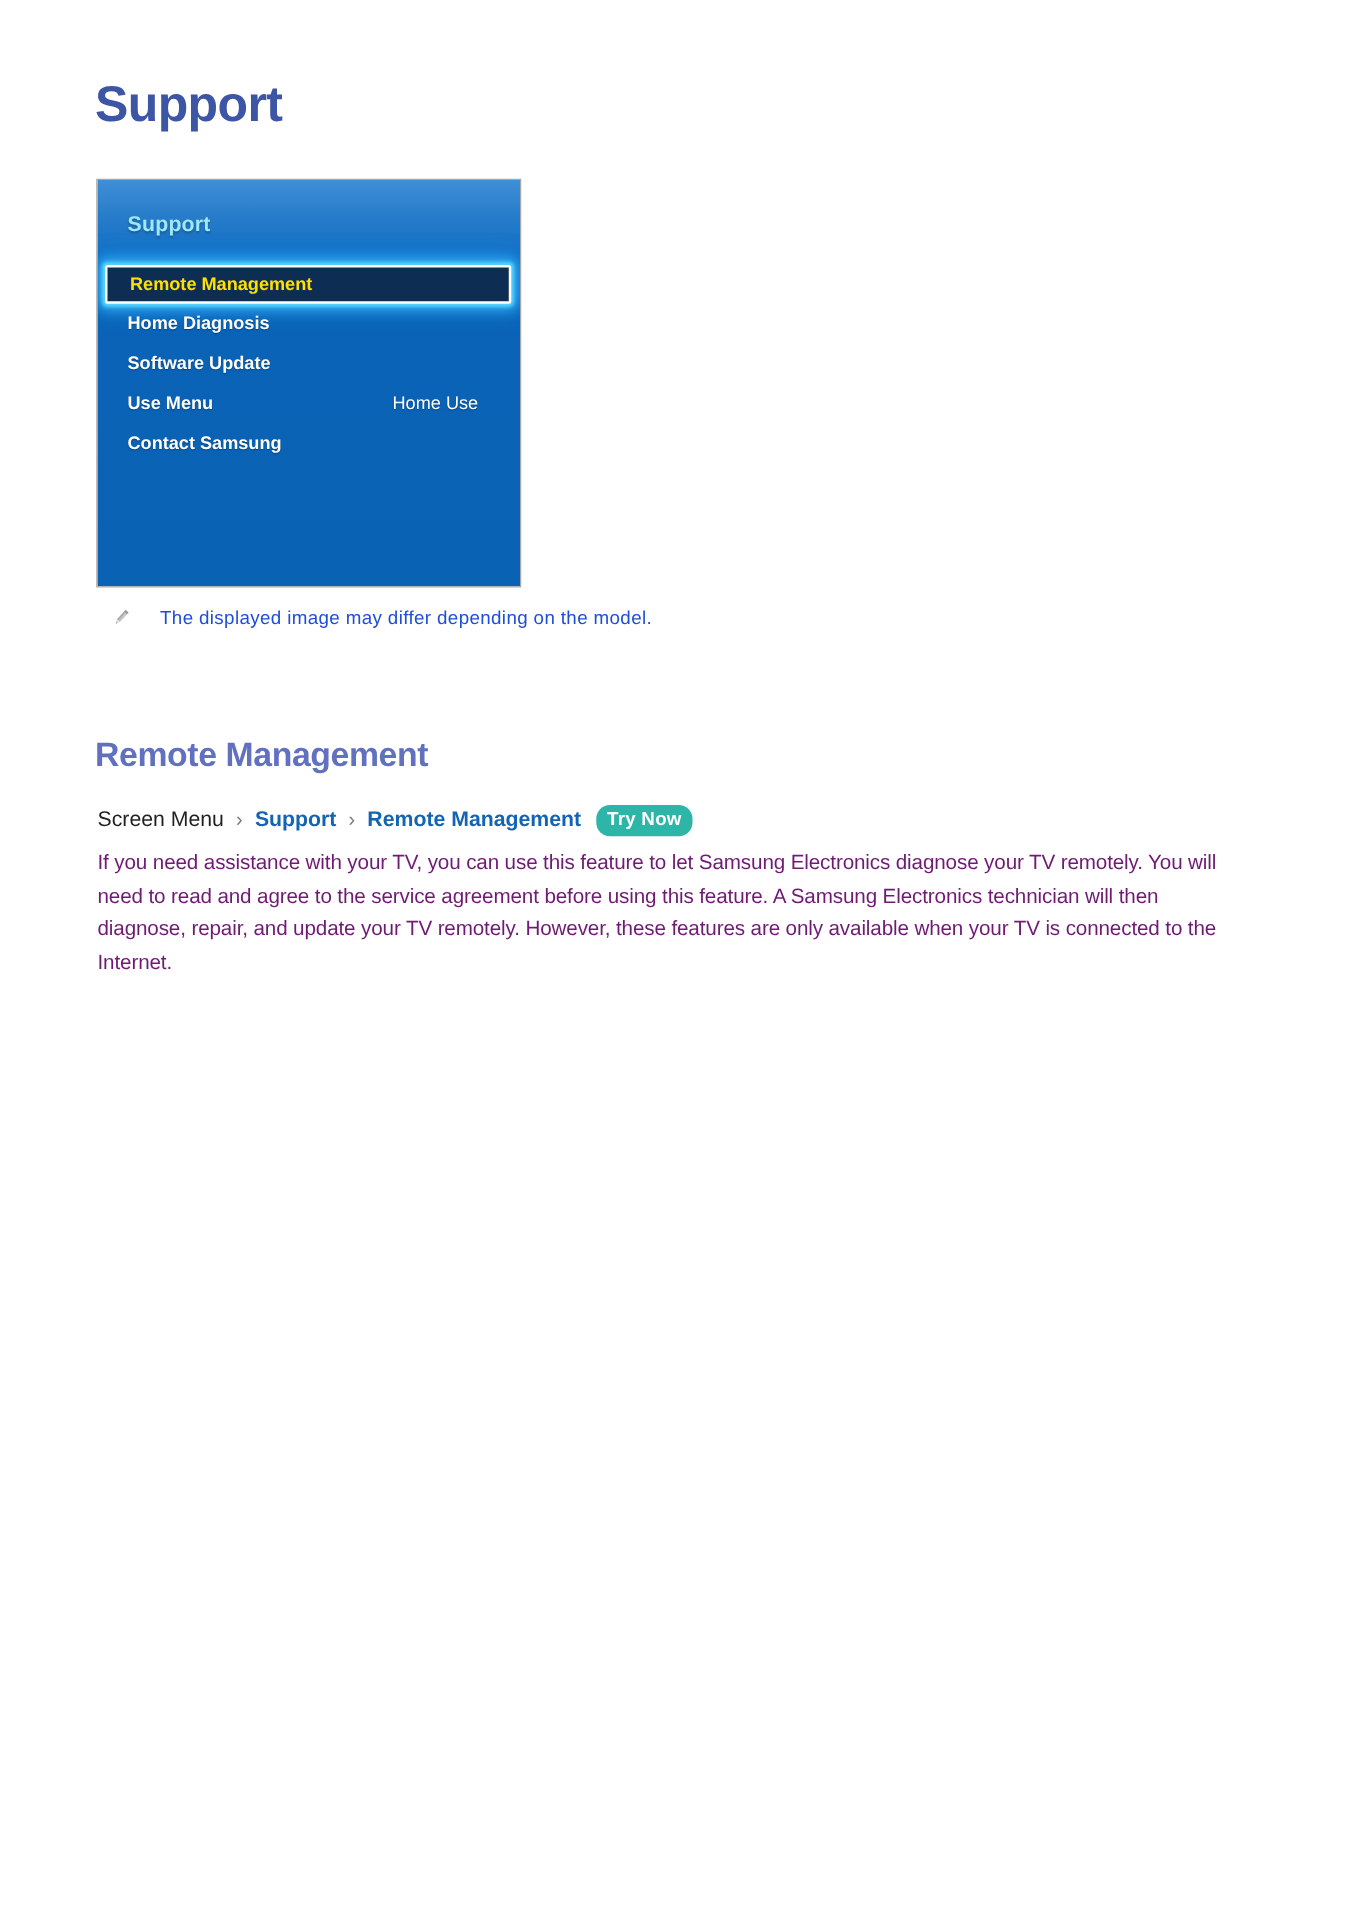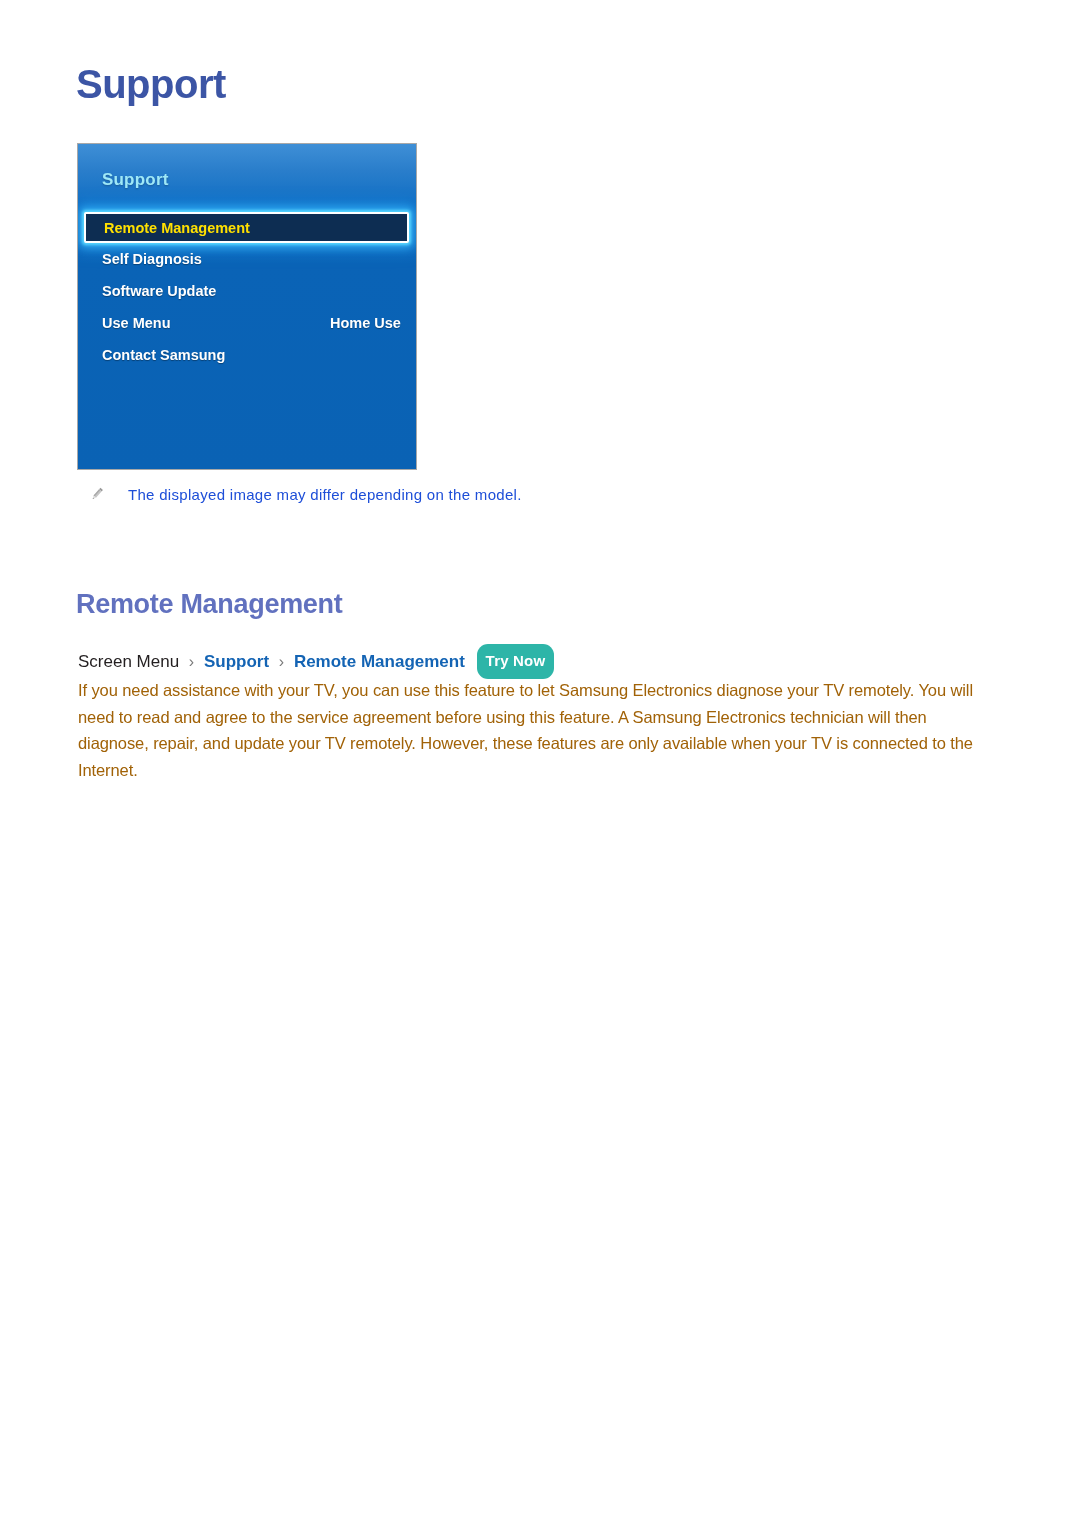--- a/index.html
+++ b/index.html
@@ -84,24 +84,24 @@
     padding-left: 24px;
     box-sizing: border-box;
     font-size: 14.5px;
     font-weight: bold;
     color: #ffffff;
     text-shadow: 0 1px 1px rgba(0,0,0,0.35);
     white-space: nowrap;
   }
   .tv-menu-row .row-value {
     position: absolute;
-    left: 252px;
+    left: 236px;
     top: 0;
     font-size: 14.5px;
-    font-weight: bold;
+    font-weight: normal;
     color: #ffffff;
     text-shadow: 0 1px 1px rgba(0,0,0,0.35);
   }
 
   
   .tv-menu-row.selected {
     margin: 0 7px 0 6px;
     padding-left: 18px;
     height: 31px;
     line-height: 29px;
@@ -159,21 +159,21 @@
     letter-spacing: -0.3px;
     line-height: 1;
   }
 
   
   .breadcrumb {
     position: absolute;
     left: 78px;
     top: 644px;
     font-size: 17px;
-    line-height: 32px;
+    line-height: 22px;
     white-space: nowrap;
   }
   .bc-root {
     color: #231f20;
   }
   .bc-sep {
     color: #7c7c7c;
     margin: 0 5px;
     font-size: 16px;
   }
@@ -195,21 +195,21 @@
   }
 
   
   .body-paragraph {
     position: absolute;
     left: 78px;
     top: 677px;
     width: 910px;
     font-size: 16.5px;
     line-height: 26.5px;
-    color: #a16207;
+    color: #701a75;
     letter-spacing: -0.1px;
   }
 </style>
 </head>
 <body>
 
 <div class="page">
 
   <div class="page-title">Support</div>
 
@@ -219,21 +219,21 @@
       <div class="tv-panel-header">Support</div>
 
       <div class="tv-menu">
 
         <div class="tv-menu-row selected">
           <span>Remote Management</span>
         </div>
 
 
         <div class="tv-menu-row">
-          <span>Self Diagnosis</span>
+          <span>Home Diagnosis</span>
         </div>
 
         <div class="tv-menu-row">
           <span>Software Update</span>
         </div>
 
         <div class="tv-menu-row">
           <span>Use Menu</span>
           <span class="row-value">Home Use</span>
         </div>

